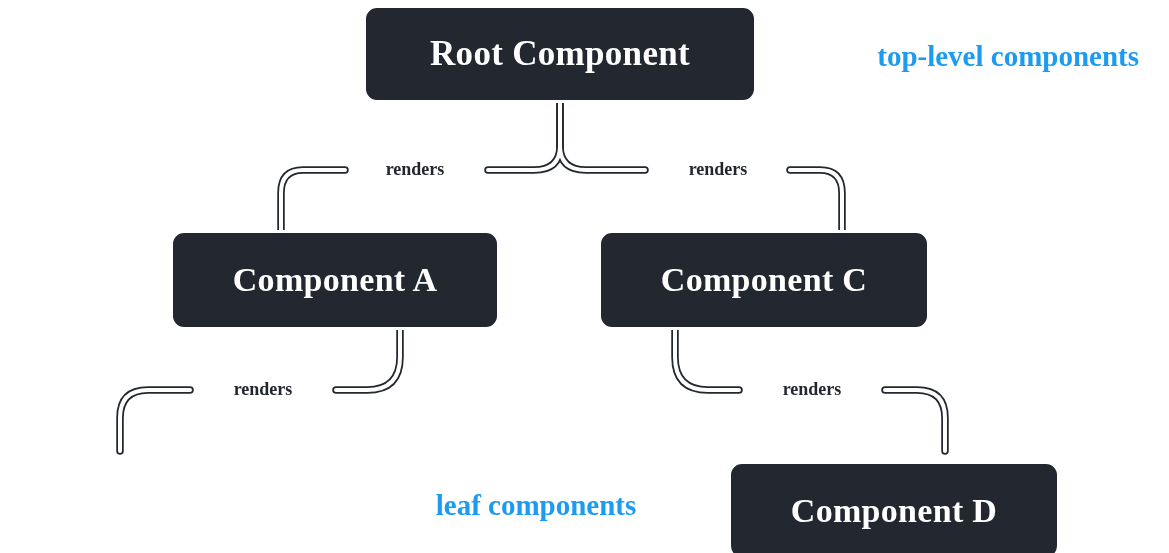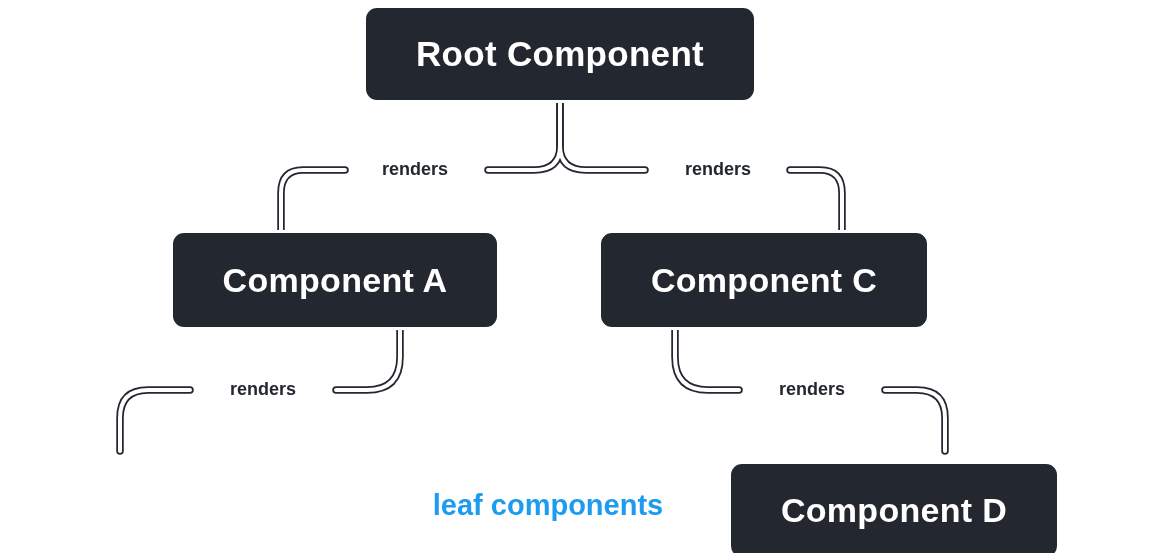--- a/index.html
+++ b/index.html
@@ -1,21 +1,21 @@
 <!DOCTYPE html>
 <html style="--background: #ffffff; --node-fill: #23272f; --node-border: #ffffff; --node-text: #ffffff; --edge-line: #ffffff; --edge-outline: #23272f; --edge-text: #23272f; --annotation: #1d9bf0;"><head>
 <meta charset="utf-8">
 <style>
   html, body { margin: 0; padding: 0; background: #ffffff; }
   .canvas {
     position: relative;
     width: 1143px;
     height: 553px;
     background: var(--background, #ffffff);
-    font-family: Liberation Sans, sans-serif;
+    font-family: Liberation Serif, serif;
     overflow: hidden;
   }
   .edges { position: absolute; left: 0; top: 0; }
   .edge-outline use {
     stroke: var(--edge-outline, #23272f);
     stroke-width: 7.5;
     fill: none;
     stroke-linecap: round;
     stroke-linejoin: round;
   }
@@ -61,21 +61,21 @@
   .edge-label-3 { left: 200px; top: 372px; }
   .edge-label-4 { left: 749px; top: 372px; }
   .annotation {
     position: absolute;
     color: var(--annotation, #1d9bf0);
     font-size: 29px;
     font-weight: 700;
     white-space: nowrap;
   }
   .annotation-top  { right: 4px;  top: 40px; }
-  .annotation-leaf { left: 408px; top: 489px; width: 280px; text-align: center; }
+  .annotation-leaf { left: 396px; top: 489px; width: 280px; text-align: center; }
 </style>
 </head>
 <body>
 
 <div class="canvas">
 
   <svg class="edges" width="1169" height="553" viewBox="0 0 1169 553" aria-hidden="true">
     <defs>
       <path id="e1" d="M560 103 V146 Q560 170 534 170 H488"></path>
       <path id="e2" d="M560 103 V146 Q560 170 586 170 H645"></path>
@@ -119,15 +119,16 @@
   </div>
   <div class="node node-d">
     <span>Component D</span>
   </div>
 
   <span class="edge-label edge-label-1">renders</span>
   <span class="edge-label edge-label-2">renders</span>
   <span class="edge-label edge-label-3">renders</span>
   <span class="edge-label edge-label-4">renders</span>
 
+  <span class="annotation annotation-top">top-level components</span>
   <span class="annotation annotation-leaf">leaf components</span>
 
 </div>
 
 </body></html>

